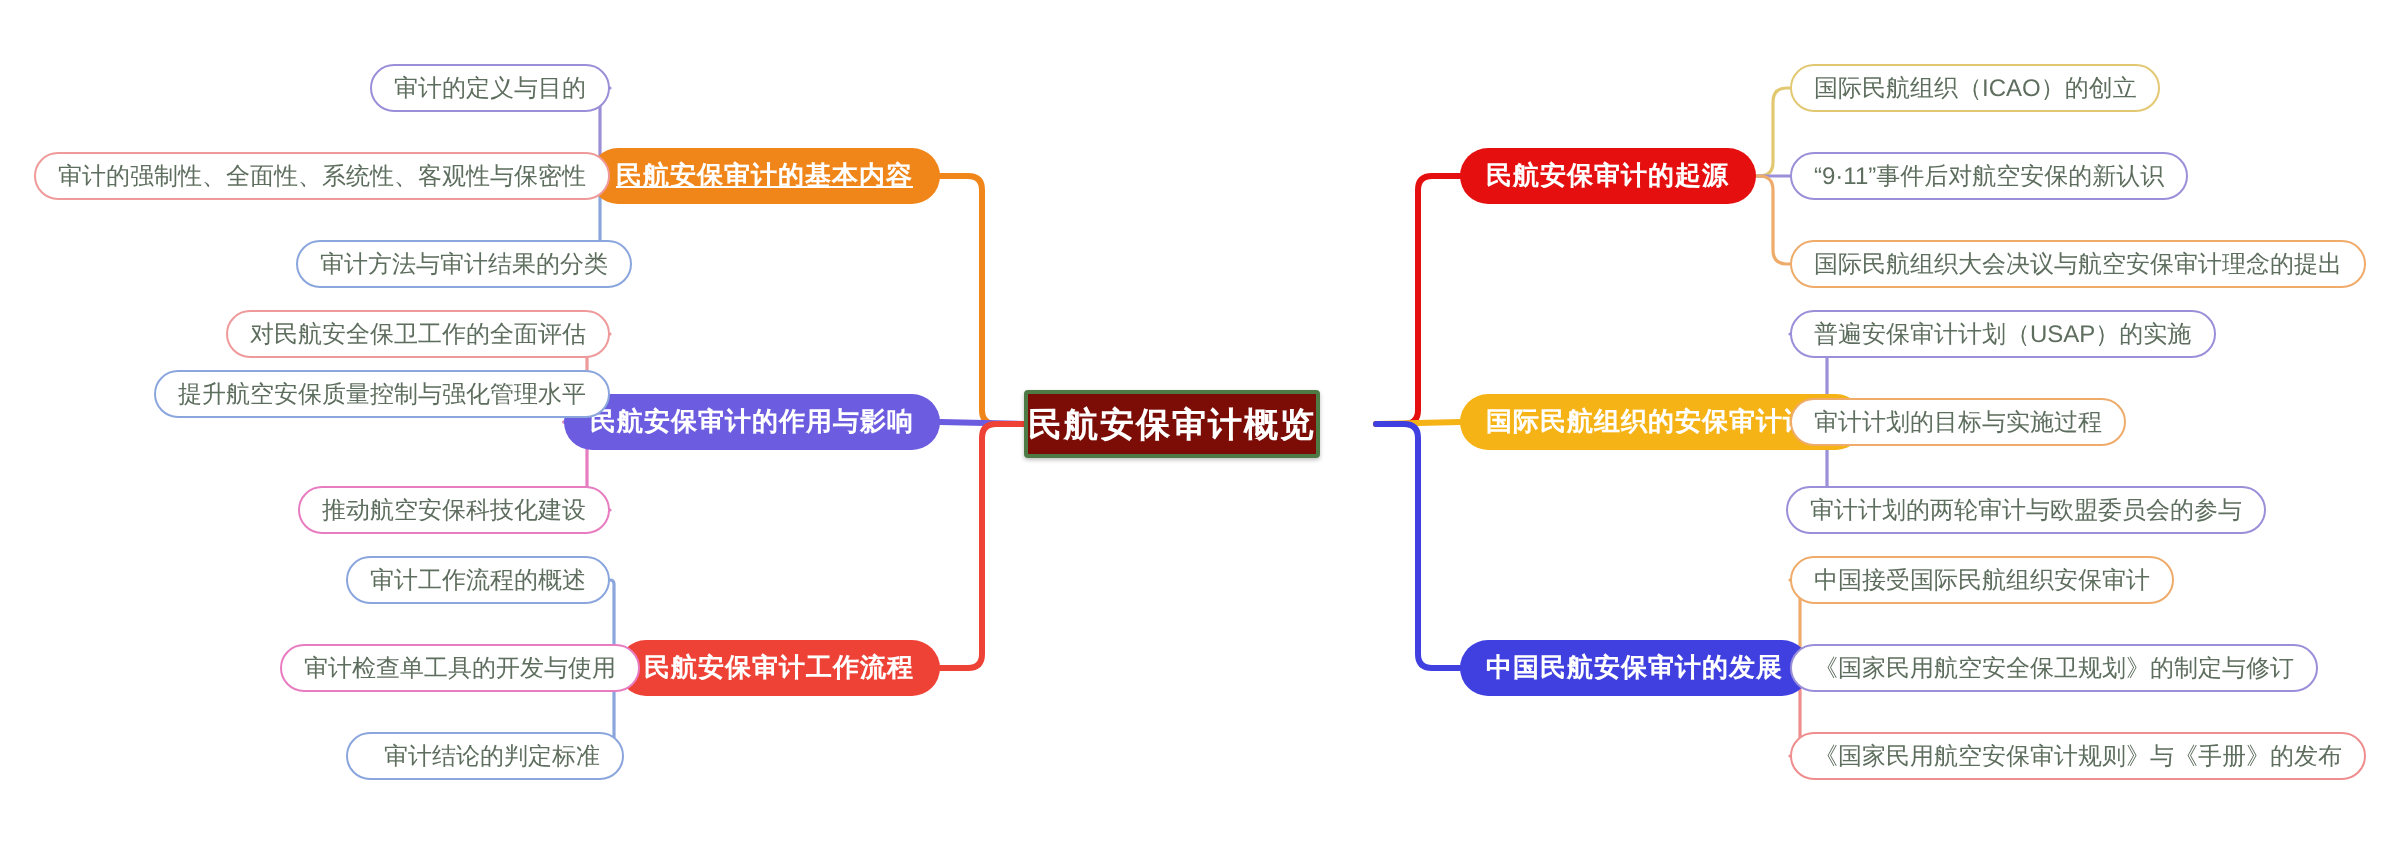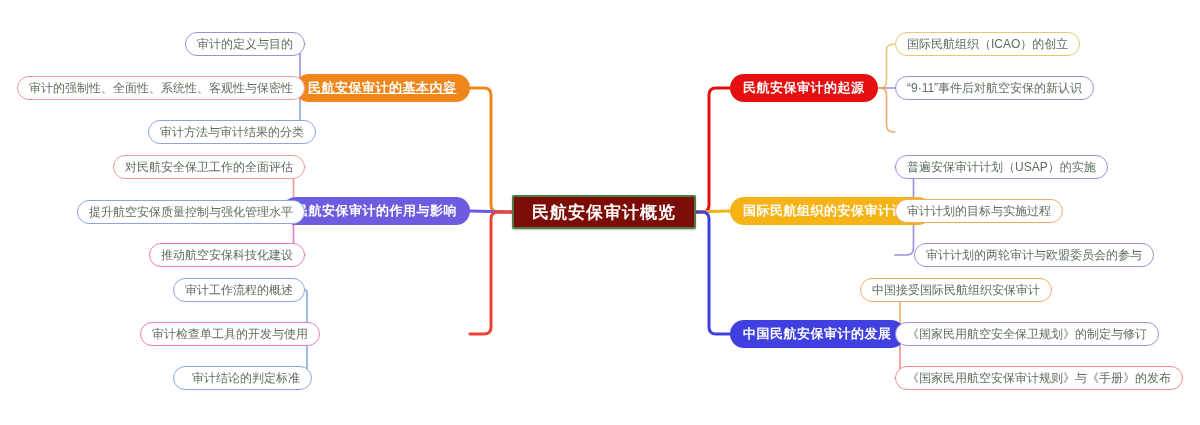--- a/index.html
+++ b/index.html
@@ -28,21 +28,21 @@
   
   .root{
     background:#7b0c06;
     border:2px solid #4e7a45;
     color:#ffffff;
     font-size:17px;
     font-weight:bold;
     letter-spacing:1px;
     border-radius:2px;
     height:34px;
-    padding:0 18px;
+    padding:0 0;
     box-shadow:0 1px 2px rgba(0,0,0,.25);
   }
   
   .branch{
     color:#ffffff;
     font-size:13px;
     font-weight:bold;
     letter-spacing:.5px;
     border-radius:14px;
     height:28px;
@@ -89,29 +89,31 @@
       <path d="M895,334 L905,334" fill="none" stroke="#9a8fd8" stroke-width="1.6" stroke-linecap="round" stroke-linejoin="round"></path>
       <path d="M895,378 L895,378 Q900,378 900,373 L900,339 Q900,334 905,334 L905,334" fill="none" stroke="#ef8e8e" stroke-width="1.6" stroke-linecap="round" stroke-linejoin="round"></path>
     </svg>
 <div class="node root" style="background: rgb(123, 12, 6); border-color: rgb(78, 122, 69); color: rgb(255, 255, 255); top: 212px; left: 512px;">民航安保审计概览</div>
     <div class="node branch" style="background: rgb(240, 133, 25); color: rgb(255, 255, 255); top: 88px; left: 295px; text-decoration: underline;">民航安保审计的基本内容</div>
     <div class="node leaf" style="border-color: rgb(154, 143, 216); top: 44px; left: 185px;">审计的定义与目的</div>
     <div class="node leaf" style="border-color: rgb(239, 154, 154); top: 88px; left: 17px;">审计的强制性、全面性、系统性、客观性与保密性</div>
     <div class="node leaf" style="border-color: rgb(139, 166, 221); top: 132px; left: 137px; margin-left: 11px;">审计方法与审计结果的分类</div>
     <div class="node branch" style="background: rgb(108, 92, 224); color: rgb(255, 255, 255); top: 211px; left: 282px;">民航安保审计的作用与影响</div>
     <div class="node leaf" style="border-color: rgb(239, 154, 154); top: 167px; left: 113px;">对民航安全保卫工作的全面评估</div>
-    <div class="node leaf" style="border-color: rgb(139, 166, 221); top: 212px; left: 77px; font-family: Liberation Mono, monospace;">提升航空安保质量控制与强化管理水平</div>
+    <div class="node leaf" style="border-color: rgb(139, 166, 221); top: 197px; left: 77px; font-family: Liberation Mono, monospace;">提升航空安保质量控制与强化管理水平</div>
     <div class="node leaf" style="border-color: rgb(232, 124, 192); top: 255px; left: 149px;">推动航空安保科技化建设</div>
+    <div class="node branch" style="background: rgb(239, 66, 54); color: rgb(255, 255, 255); top: 334px; left: 309px;">民航安保审计工作流程</div>
     <div class="node leaf" style="border-color: rgb(139, 166, 221); top: 290px; left: 173px;">审计工作流程的概述</div>
     <div class="node leaf" style="border-color: rgb(232, 124, 192); top: 334px; left: 140px;">审计检查单工具的开发与使用</div>
     <div class="node leaf" style="border-color: rgb(139, 166, 221); top: 378px; left: 173px; padding-left: 18px;">审计结论的判定标准</div>
     <div class="node leaf" style="border-color: rgb(227, 200, 114); top: 44px; left: 895px;">国际民航组织（ICAO）的创立</div>
     <div class="node branch" style="background: rgb(230, 15, 16); color: rgb(255, 255, 255); top: 88px; left: 730px;">民航安保审计的起源</div>
     <div class="node leaf" style="border-color: rgb(154, 143, 216); top: 88px; left: 895px;">“9·11”事件后对航空安保的新认识</div>
+    <div class="node leaf" style="border-color: rgb(238, 171, 106); top: 132px; left: 895px;">国际民航组织大会决议与航空安保审计理念的提出</div>
     <div class="node branch" style="background: rgb(245, 179, 22); color: rgb(255, 255, 255); top: 211px; left: 730px;">国际民航组织的安保审计计划</div>
     <div class="node leaf" style="border-color: rgb(154, 143, 216); top: 167px; left: 895px;">普遍安保审计计划（USAP）的实施</div>
     <div class="node leaf" style="border-color: rgb(238, 171, 106); top: 211px; left: 895px;">审计计划的目标与实施过程</div>
-    <div class="node leaf" style="border-color: rgb(154, 143, 216); top: 255px; left: 914px;">审计计划的两轮审计与欧盟委员会的参与</div>
+    <div class="node leaf" style="border-color: rgb(154, 143, 216); top: 255px; left: 893px;">审计计划的两轮审计与欧盟委员会的参与</div>
     <div class="node branch" style="background: rgb(64, 64, 224); color: rgb(255, 255, 255); top: 334px; left: 730px;">中国民航安保审计的发展</div>
-    <div class="node leaf" style="border-color: rgb(238, 171, 106); top: 290px; left: 860px;">中国接受国际民航组织安保审计</div>
+    <div class="node leaf" style="border-color: rgb(238, 171, 106); top: 290px; left: 895px;">中国接受国际民航组织安保审计</div>
     <div class="node leaf" style="border-color: rgb(154, 143, 216); top: 334px; left: 895px;">《国家民用航空安全保卫规划》的制定与修订</div>
     <div class="node leaf" style="border-color: rgb(239, 142, 142); top: 378px; left: 895px;">《国家民用航空安保审计规则》与《手册》的发布</div>
   </div>
 
 </body></html>

